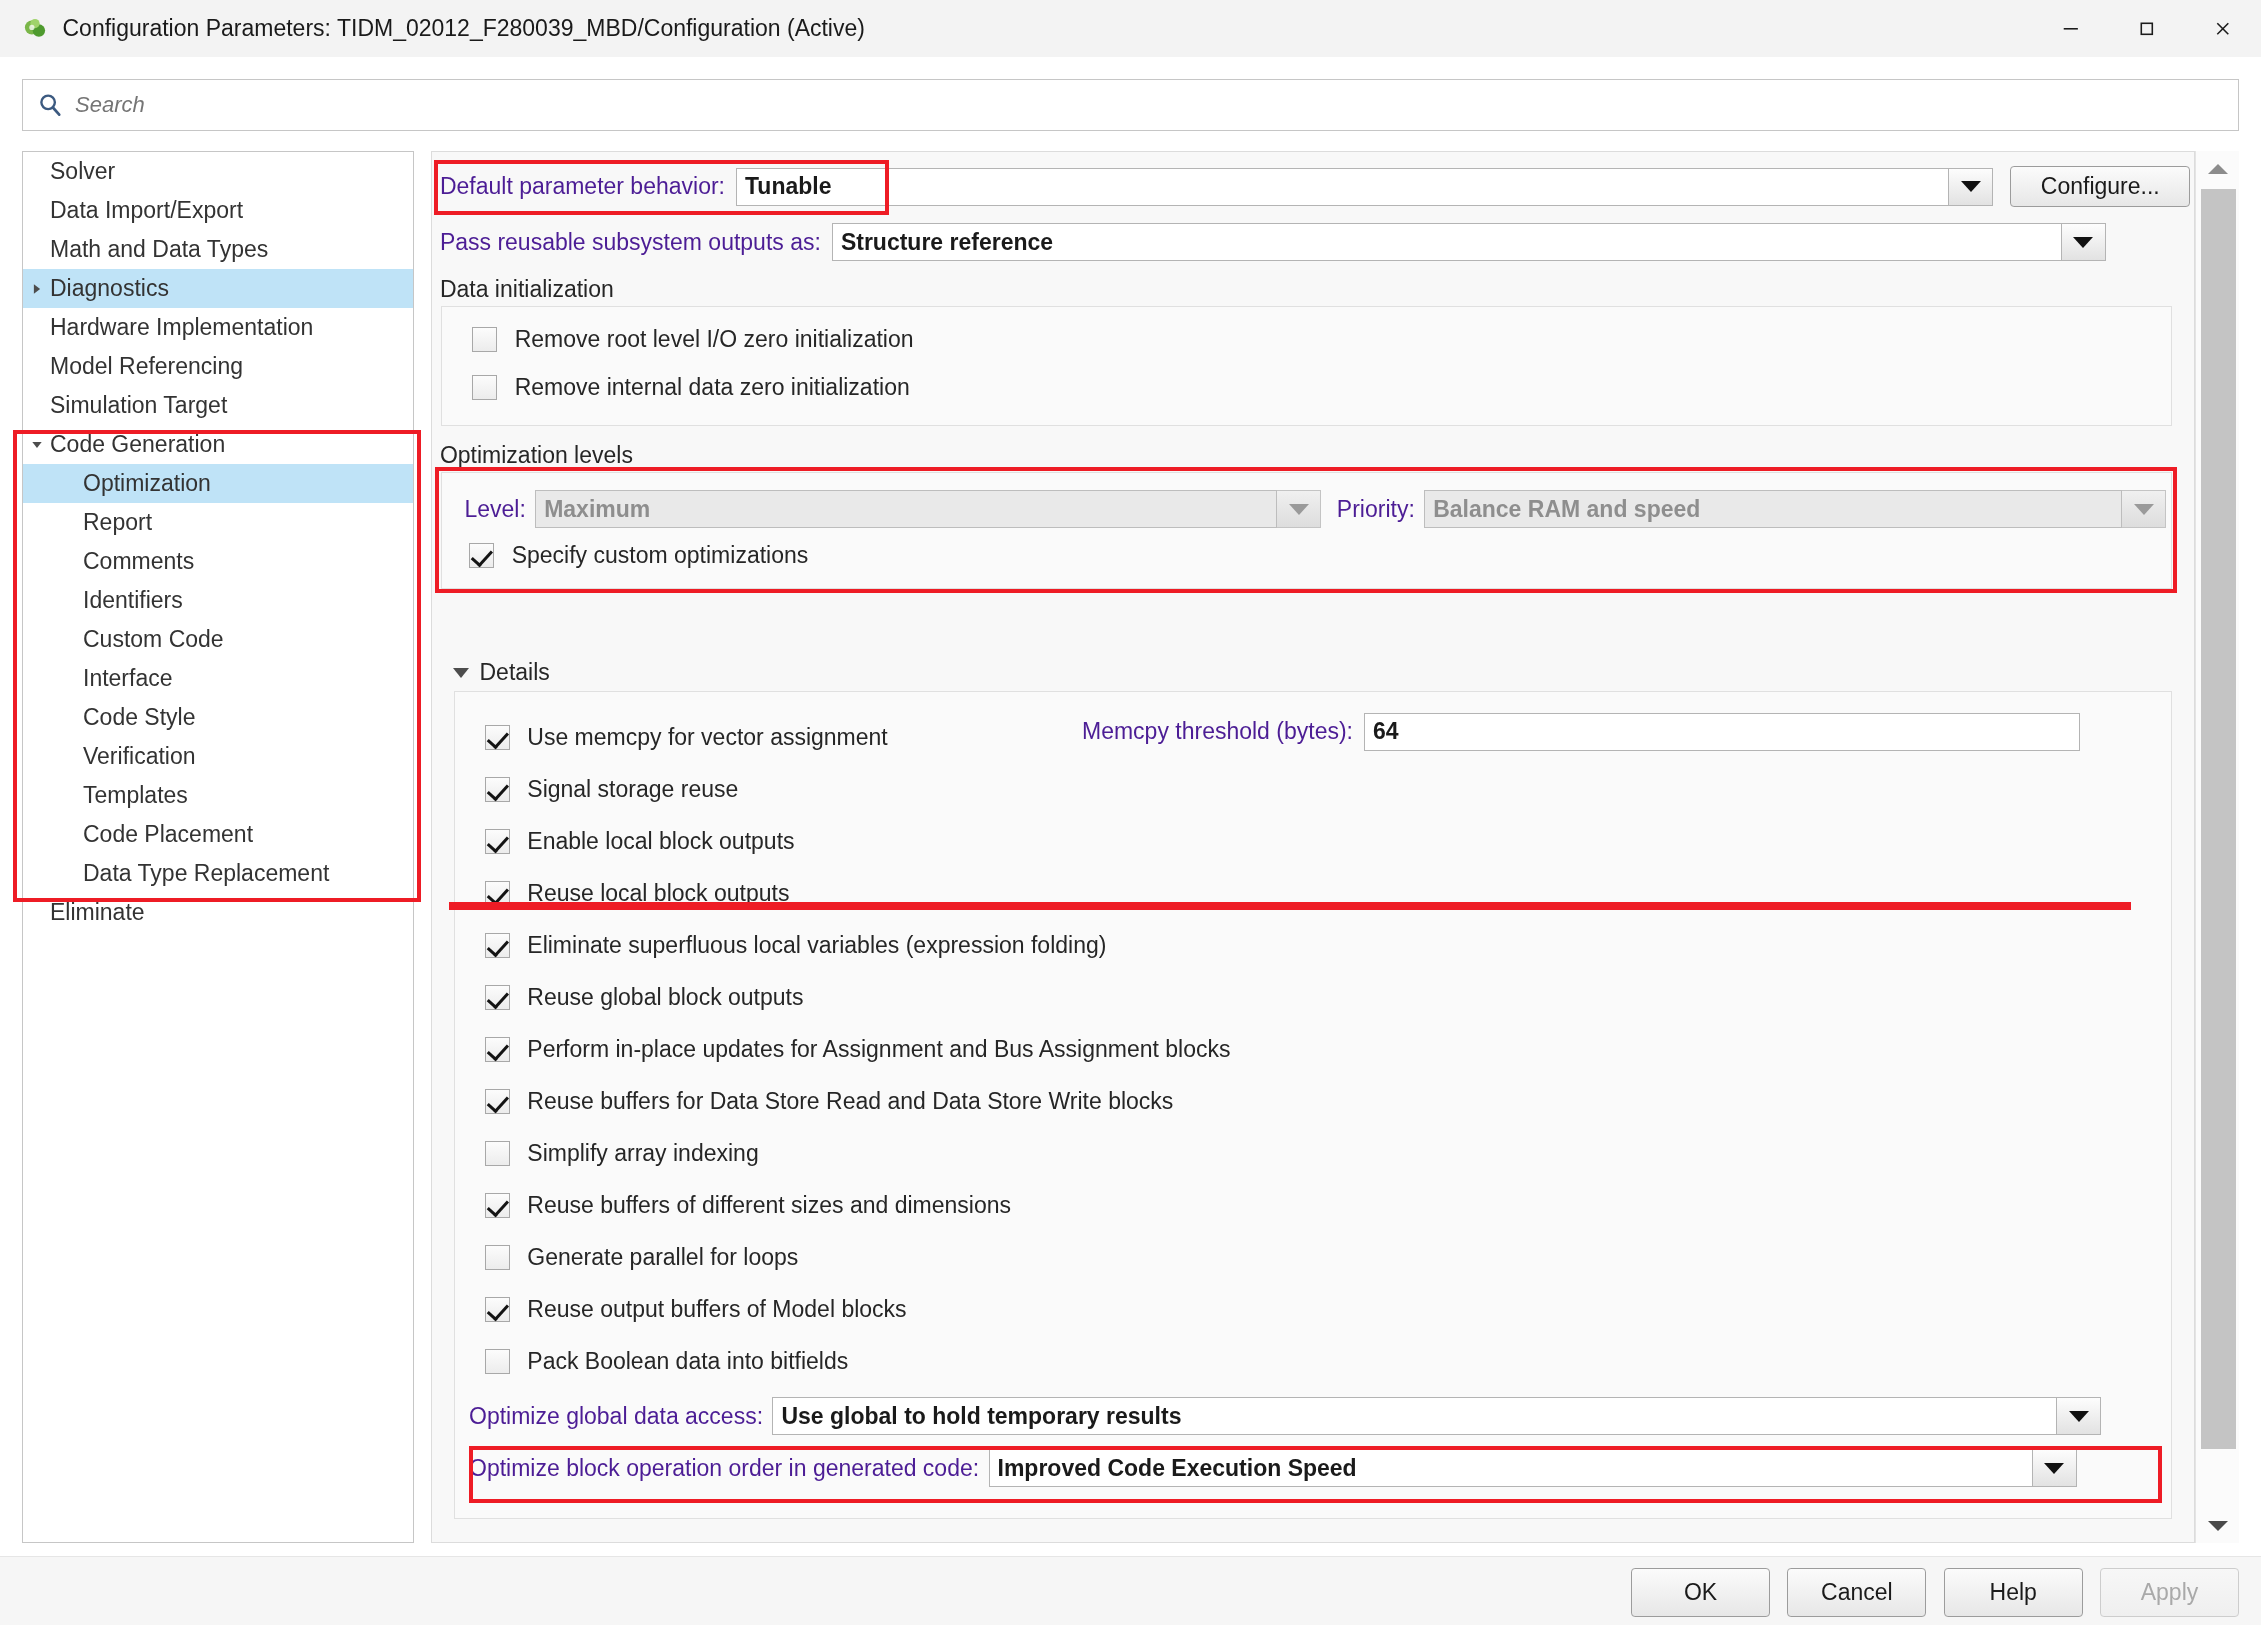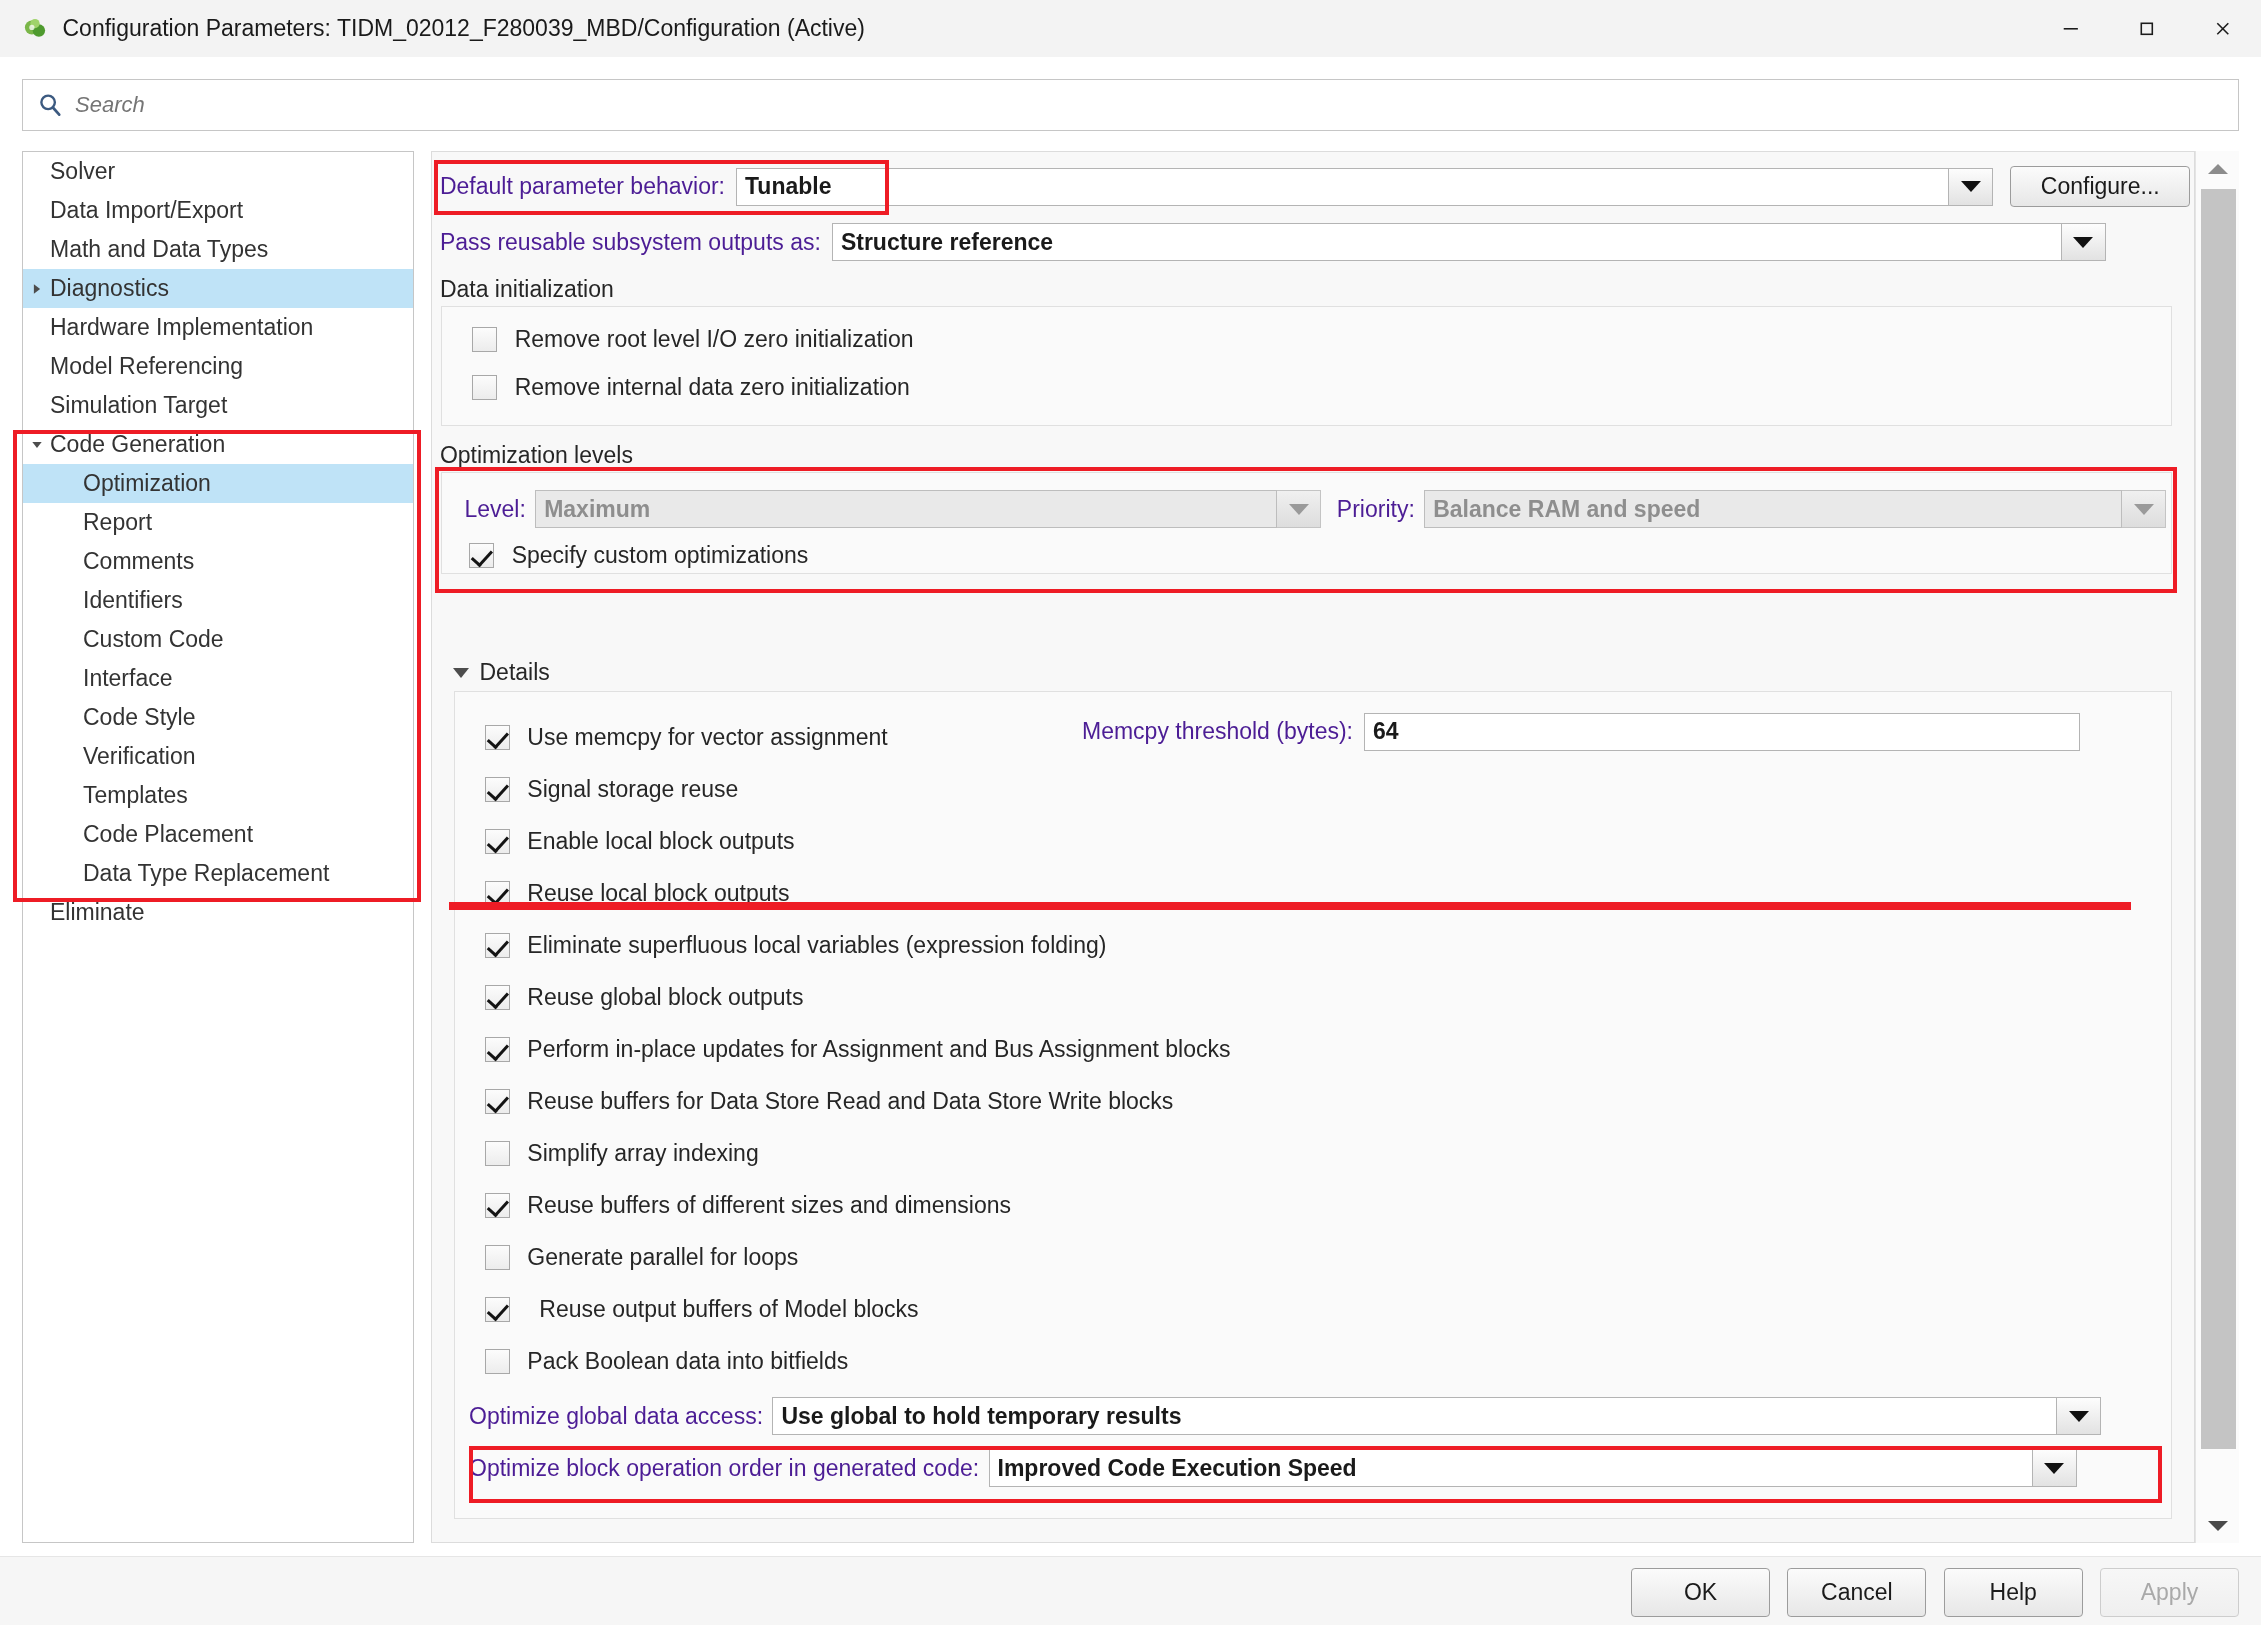--- a/index.html
+++ b/index.html
@@ -315,21 +315,21 @@
           <span class="ctext">Remove root level I/O zero initialization</span>
         </div>
         <div class="cbrow" style="margin-bottom: 20.5px;">
           <span class="cb"></span>
           <span class="ctext">Remove internal data zero initialization</span>
         </div>
       </div>
   </div>
 
   <div class="group-label" style="position:absolute; left:7.9px; top:290px;">Optimization levels</div>
-  <div class="groupbox" style="position:absolute; left:9.4px; top:320px; width:1731px; height:102px;">
+  <div class="groupbox" style="position:absolute; left:9.4px; top:320px; width:1731px; height:117px;">
     <div class="row" style="position:absolute; left:22px; top:17.3px;">
       <div class="lbl">Level:</div>
       <div class="field disabled" style="width:742px; margin-left:9.4px;">Maximum</div>
       <div class="ddbtn disabled">
           <span class="caret dim"></span>
         </div>
       <div class="lbl" style="margin-left:15.7px;">Priority:</div>
       <div class="field disabled" style="width:698px; margin-left:9.4px;">Balance RAM and speed</div>
       <div class="ddbtn disabled">
           <span class="caret dim"></span>
@@ -385,21 +385,21 @@
           <span class="ctext">Simplify array indexing</span>
         </div>
         <div class="cbrow" style="height: 52px;">
           <span class="cb on"></span>
           <span class="ctext">Reuse buffers of different sizes and dimensions</span>
         </div>
         <div class="cbrow" style="height: 52px;">
           <span class="cb"></span>
           <span class="ctext">Generate parallel for loops</span>
         </div>
-        <div class="cbrow" style="height: 52px; gap: 12px;">
+        <div class="cbrow" style="height: 52px;">
           <span class="cb on"></span>
           <span class="ctext">Reuse output buffers of Model blocks</span>
         </div>
         <div class="cbrow" style="height: 52px;">
           <span class="cb"></span>
           <span class="ctext">Pack Boolean data into bitfields</span>
         </div>
       </div>
 
     <div class="row" style="position:absolute; left:627px; top:20.5px;">

